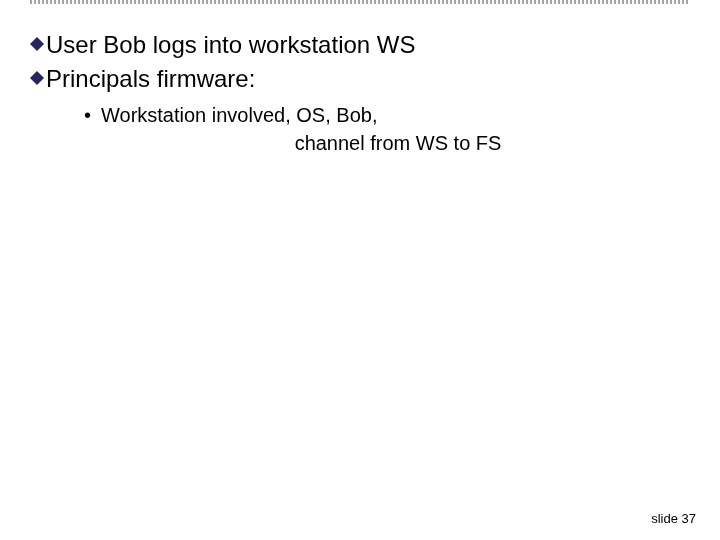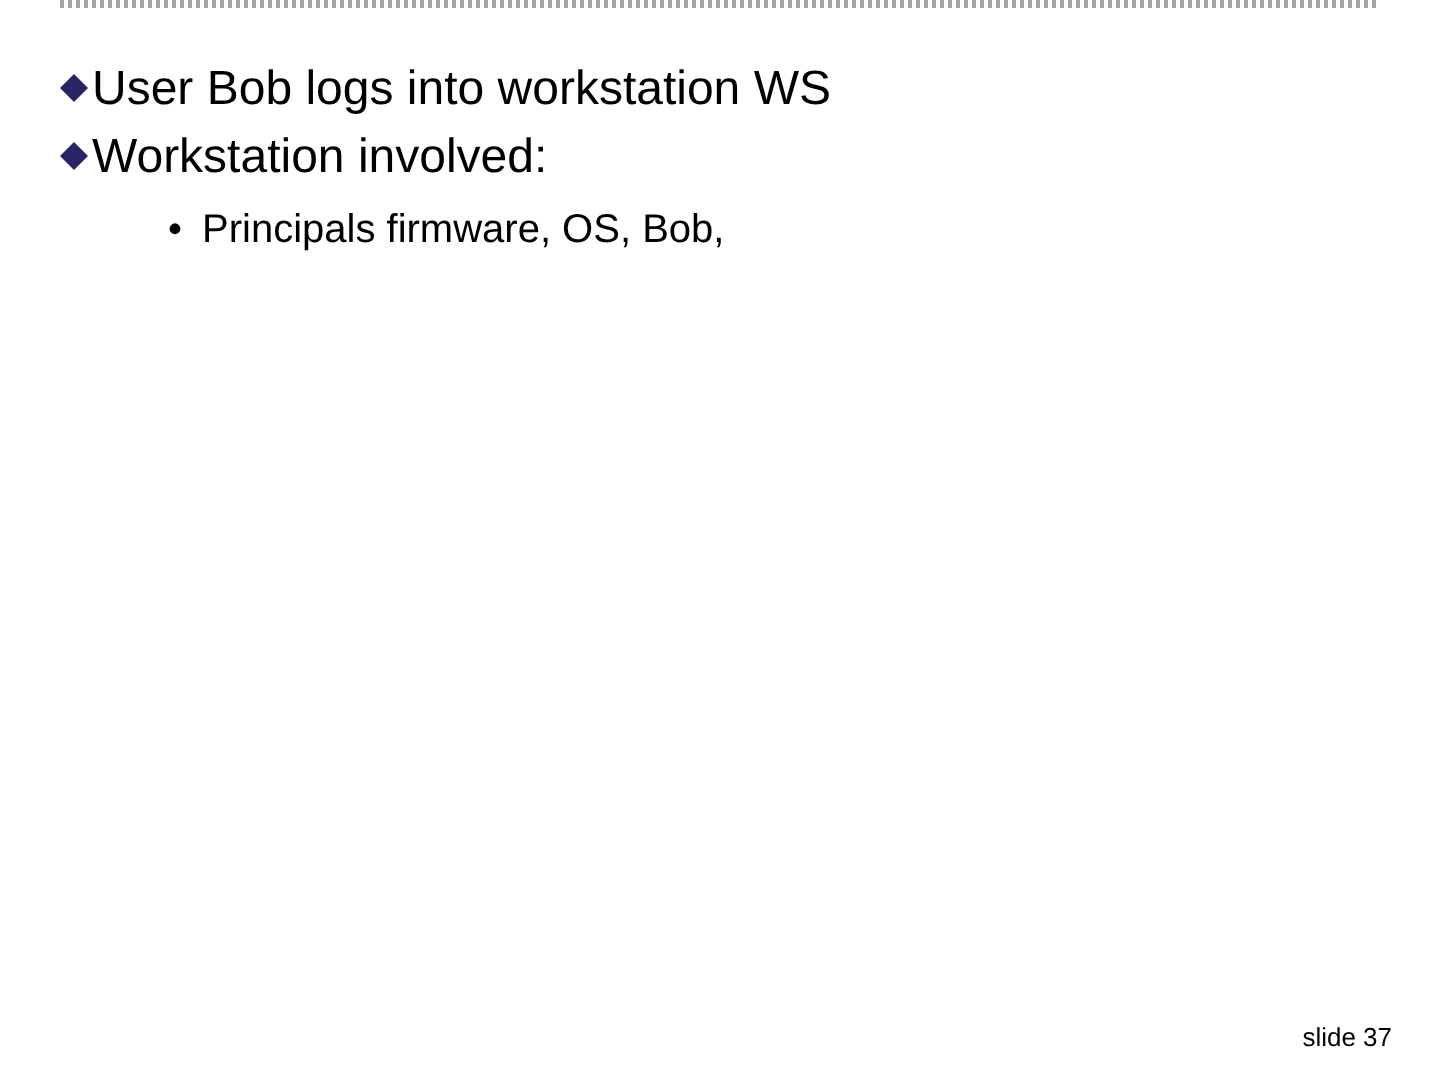--- a/index.html
+++ b/index.html
@@ -107,27 +107,28 @@
       <span class="bullet-text">User Bob logs into workstation WS</span>
     </div>
 
 
     <div class="bullet-row">
       <span class="diamond">
         <svg viewBox="0 0 14 14" width="14" height="14">
             <polygon points="7,0 14,7 7,14 0,7" fill="#292562"></polygon>
           </svg>
       </span>
-      <span class="bullet-text">Workstation involved:</span>
+      <span class="bullet-text">Principals firmware:</span>
     </div>
 
     <div class="sub-list">
       <div class="sub-row">
         <span class="sub-dot">•</span>
-        <span class="sub-text">Principals firmware, OS, Bob,</span>
+        <span class="sub-text">Workstation involved, OS, Bob,</span>
       </div>
+      <div class="sub-cont">channel from WS to FS</div>
     </div>
 
   </div>
 
   <div class="footer">slide 37</div>
 
 </div>
 
 </body></html>

